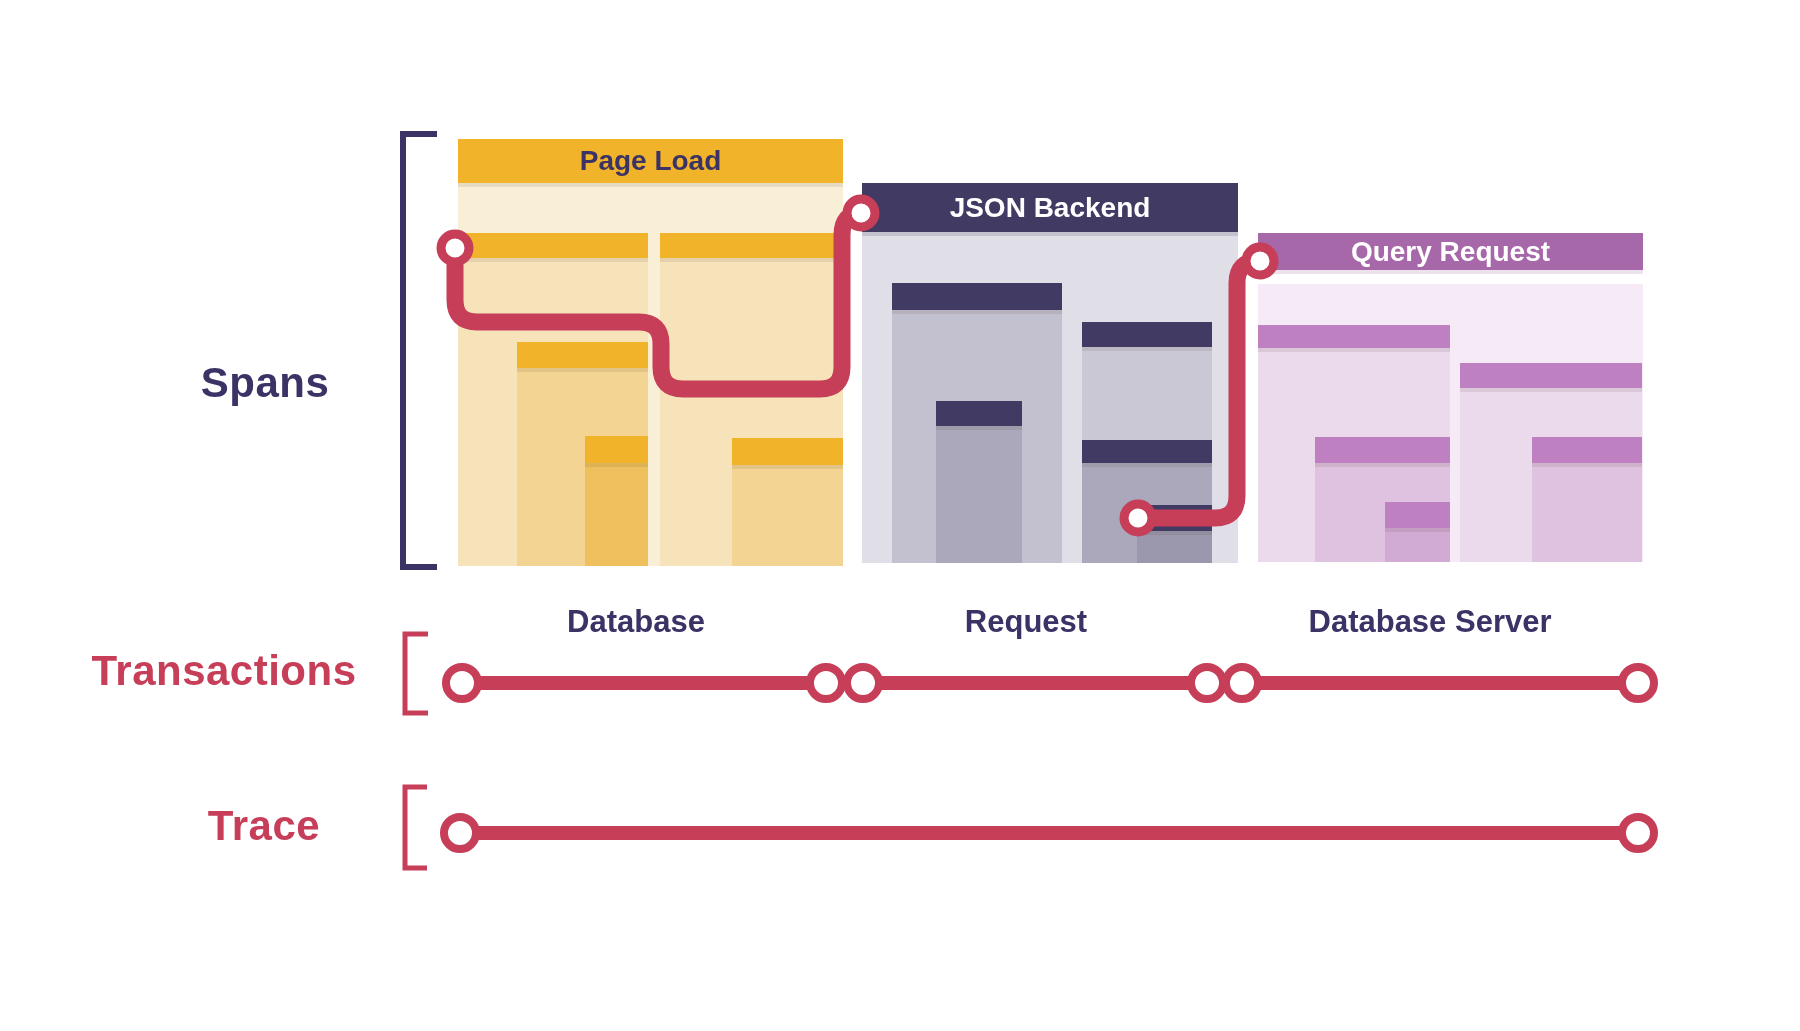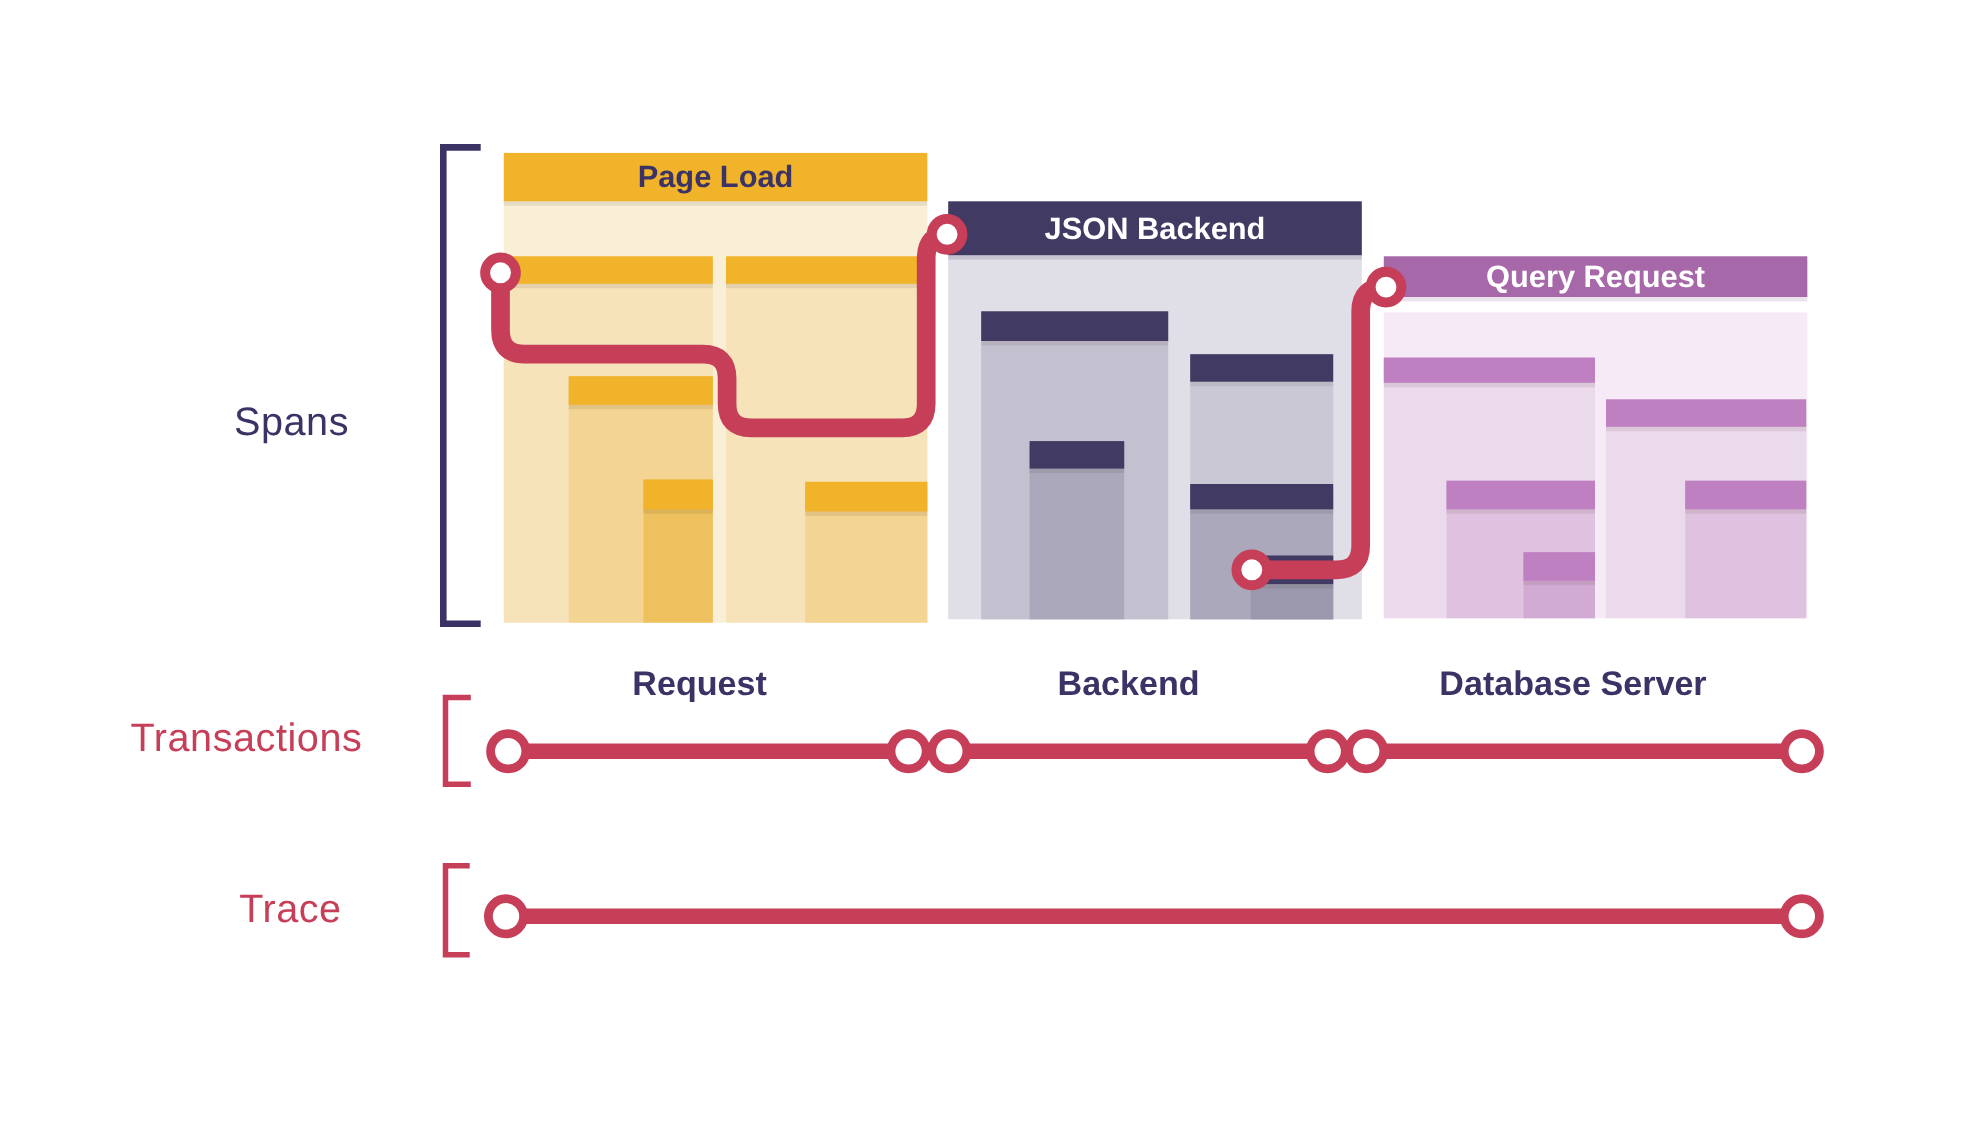--- a/index.html
+++ b/index.html
@@ -1,21 +1,21 @@
 <!DOCTYPE html>
 <html style="--red: #C63E58; --navy: #3B3365; --yellow: #F0B32A; --cream: #F9EFD6; --beige1: #F6E3BA; --beige2: #F3D492; --beige3: #EEC15E; --navyheader: #413A63; --gray0: #E0DEE7; --gray1: #C3C0CF; --gray1b: #CBC8D6; --gray2: #ABA8BC; --gray3: #9B98AD; --purple: #A768A9; --purplesub: #BF80C1; --pink0: #F5EAF5; --pink1: #EBD9EC; --pink2: #DEC2DF; --pink3: #D2ABD4;"><head>
 <meta charset="utf-8">
 <style>
   html,body { margin:0; padding:0; background:#ffffff; }
   .canvas {
     position:relative; width:1800px; height:1031px; background:#ffffff;
     font-family:"Liberation Sans", sans-serif; overflow:hidden;
   }
-  .row-label { position:absolute; transform:translate(-50%,-50%); font-weight:normal;
-               font-size:36px; letter-spacing:0.5px; white-space:nowrap; }
+  .row-label { position:absolute; transform:translate(-50%,-50%); font-weight:bold;
+               font-size:42px; letter-spacing:0.5px; white-space:nowrap; }
   .row-label.navy { color:var(--navy); }
   .row-label.red  { color:var(--red); }
   .caption { position:absolute; top:604px; transform:translateX(-50%); font-weight:bold;
              font-size:31px; color:var(--navy); white-space:nowrap; }
   .block { position:absolute; }
   .block-header { position:absolute; left:0; right:0; top:0; display:flex; align-items:center;
                   justify-content:center; font-weight:bold; font-size:28px;
                   box-shadow:0 4px 0 rgba(70,50,30,0.10); }
   .block-body { position:absolute; left:0; right:0; bottom:0; }
   .tspan { position:absolute; }
@@ -110,22 +110,22 @@
       <div class="tspan-header bg-purplesub" style="height:26px;"></div>
     </div>
     <div class="tspan bg-pink1" style="left:202px; top:130px; width:182px; height:199px;">
       <div class="tspan-header bg-purplesub" style="height:25px;"></div>
     </div>
     <div class="tspan bg-pink2" style="left:274px; top:204px; width:110px; height:125px;">
       <div class="tspan-header bg-purplesub" style="height:26px;"></div>
     </div>
   </div>
 
-  <div class="caption" style="left:636px;">Request</div>
-  <div class="caption" style="left:1026px;">Backend</div>
+  <div class="caption" style="left:636px;">Database</div>
+  <div class="caption" style="left:1026px;">Request</div>
   <div class="caption" style="left:1430px;">Database Server</div>
 
   <div class="row-label navy" style="left:265px; top:383px;">Spans</div>
   <div class="row-label red" style="left:224px; top:671px;">Transactions</div>
   <div class="row-label red" style="left:264px; top:826px;">Trace</div>
 
   <svg class="overlay" width="1800" height="1031" viewBox="0 0 1800 1031">
 
     <path class="stroke-navy" d="M437,134 H403 V567 H437" stroke-width="6"></path>
     <path class="stroke-red" d="M428,634 H405 V713 H428" stroke-width="5"></path>

